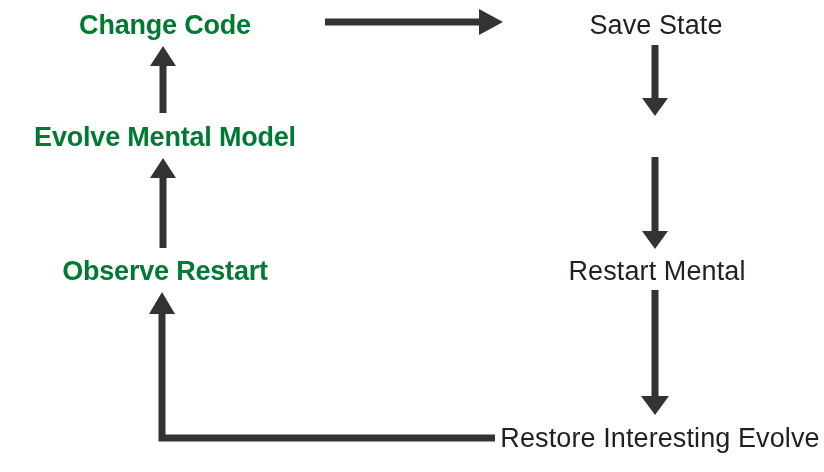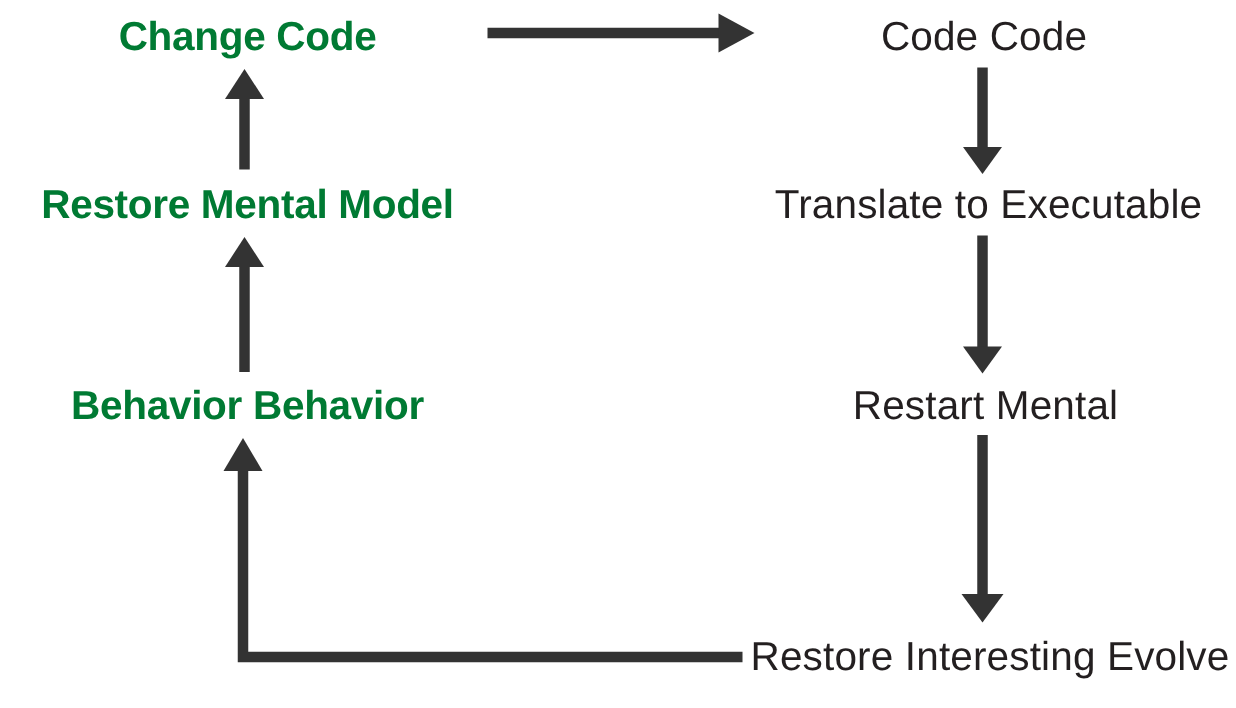--- a/index.html
+++ b/index.html
@@ -90,25 +90,24 @@
     </g>
 
     <g>
       <line x1="163" y1="113" x2="163" y2="64"></line>
       <polygon points="150,66 176,66 163,46"></polygon>
     </g>
   </svg>
 
   <div class="node-label mental" style="left:165px; top:25px;">Change Code</div>
 
-  <div class="node-label mental" style="left:165px; top:137px;">Restore Mental Model</div>
+  <div class="node-label mental" style="left:165px; top:137px;">Evolve Mental Model</div>
 
-  <div class="node-label mental" style="left:165px; top:271px;">Behavior Behavior</div>
+  <div class="node-label mental" style="left:165px; top:271px;">Observe Restart</div>
 
-  <div class="node-label machine" style="left:656px; top:25px;">Code Code</div>
+  <div class="node-label machine" style="left:656px; top:25px;">Save State</div>
 
-  <div class="node-label machine" style="left:659px; top:137px;">Translate to Executable</div>
 
   <div class="node-label machine" style="left:657px; top:271px;">Restart Mental</div>
 
   <div class="node-label machine" style="left:660px; top:438px;">Restore Interesting Evolve</div>
 
 </div>
 
 </body></html>

